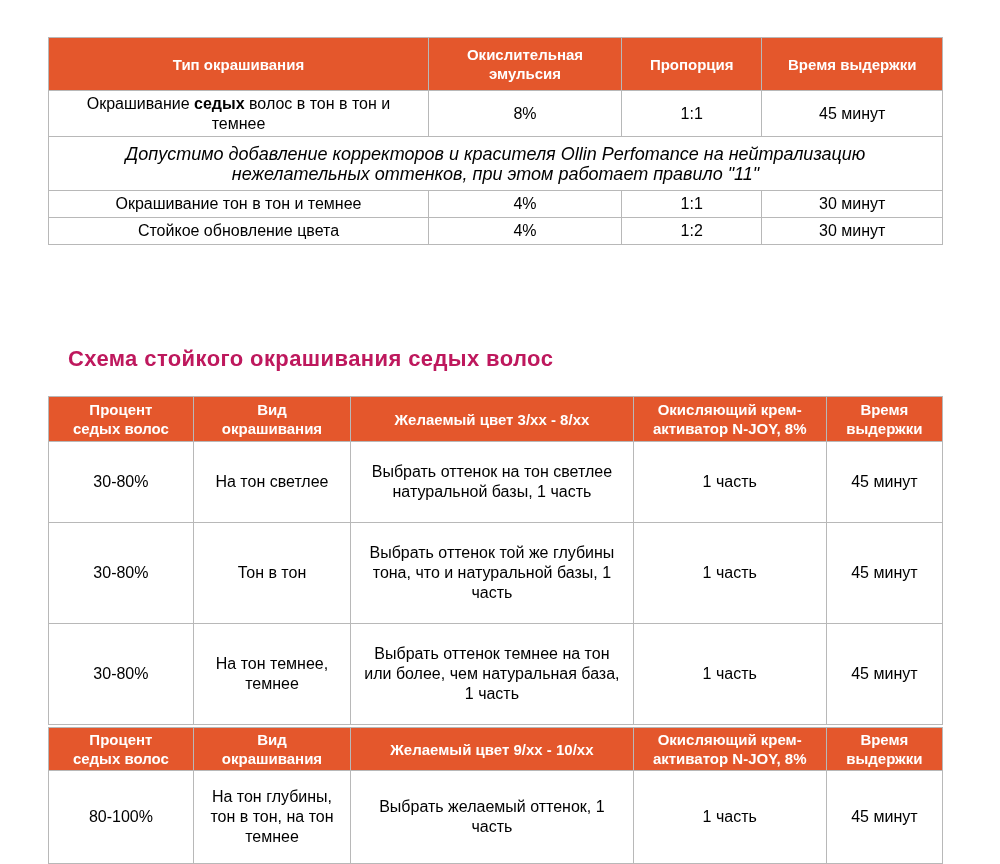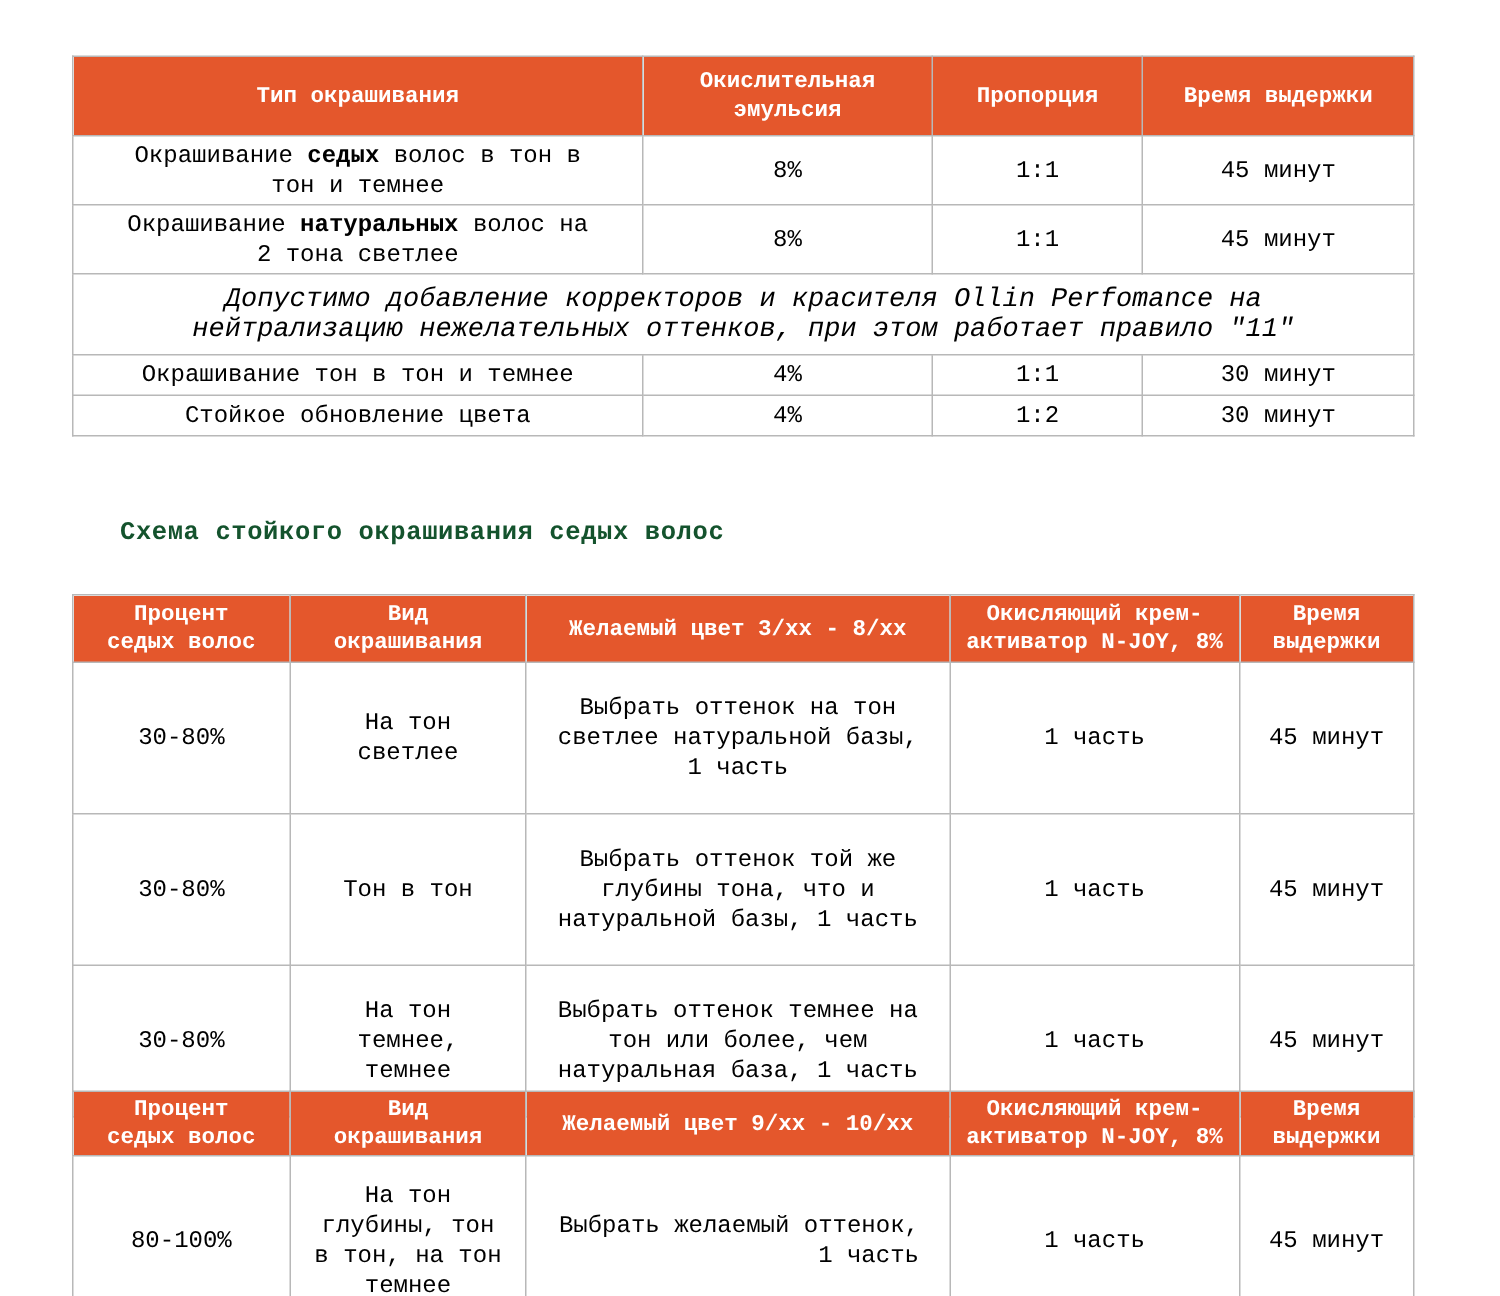--- a/index.html
+++ b/index.html
@@ -1,18 +1,18 @@
 <!DOCTYPE html>
 <html><head>
 <meta charset="utf-8">
 <style>
   html,body { margin:0; padding:0; background:#ffffff; }
   .page {
     position:relative; width:1000px; height:864px; background:#ffffff;
-    font-family:Liberation Mono, monospace; color:#000;
+    font-family:Liberation Sans, sans-serif; color:#000;
     overflow:hidden;
   }
   table.grid {
     position:absolute; left:48px; width:895px;
     border-collapse:collapse; table-layout:fixed;
   }
   .t1 { top:37px; }
   .t2 { top:396px; }
   .t3 { top:727px; }
   .grid th, .grid td {
@@ -27,28 +27,28 @@
     white-space:pre-line;
   }
   .grid td { font-size:16px; line-height:20px; }
   .h53 { height:53px; } .h46 { height:46px; } .h54 { height:54px; }
   .h27 { height:27px; } .h38 { height:38px; }
   .h45 { height:45px; } .h78 { height:78px; }
   .h43 { height:43px; } .h64 { height:64px; }
   td.pad-wide  { padding:2px 29px; }
   td.pad-mid   { padding:16px 12px; }
   td.pad-desc  { padding:20px 12px; }
-  td.pad-desc3 { padding:2px 20px;text-align:right; }
+  td.pad-desc3 { padding:2px 20px; }
   td.note {
     font-style:italic; font-size:18px; line-height:20px; padding:2px 36px;
   }
   .section-title {
-    position:absolute; left:80px; top:346px; margin:0;
-    font-size:17px; font-weight:bold; letter-spacing:0.4px;
-    color:#14532d;
+    position:absolute; left:68px; top:346px; margin:0;
+    font-size:22px; font-weight:bold; letter-spacing:0.4px;
+    color:#be185d;
   }
 </style>
 </head>
 <body>
 
 <div class="page">
 
   <table class="grid t1">
     <colgroup>
       <col style="width:42.5%">
@@ -61,26 +61,20 @@
         <th>Тип окрашивания</th>
         <th>Окислительная
 эмульсия</th>
         <th>Пропорция</th>
         <th>Время выдержки</th>
       </tr>
     </thead>
     <tbody>
       <tr class="h46">
         <td class="pad-wide"><span>Окрашивание </span><b>седых</b><span> волос в тон в тон и темнее</span></td>
-        <td>8%</td>
-        <td>1:1</td>
-        <td>45 минут</td>
-      </tr>
-      <tr class="h46">
-        <td class="pad-wide"><span>Окрашивание </span><b>натуральных</b><span> волос на 2 тона светлее</span></td>
         <td>8%</td>
         <td>1:1</td>
         <td>45 минут</td>
       </tr>
       <tr class="h54">
         <td class="note" colspan="4">Допустимо добавление корректоров и красителя Ollin Perfomance на нейтрализацию нежелательных оттенков, при этом работает правило "11"</td>
       </tr>
       <tr class="h27">
         <td>Окрашивание тон в тон и темнее</td>
         <td>4%</td>

